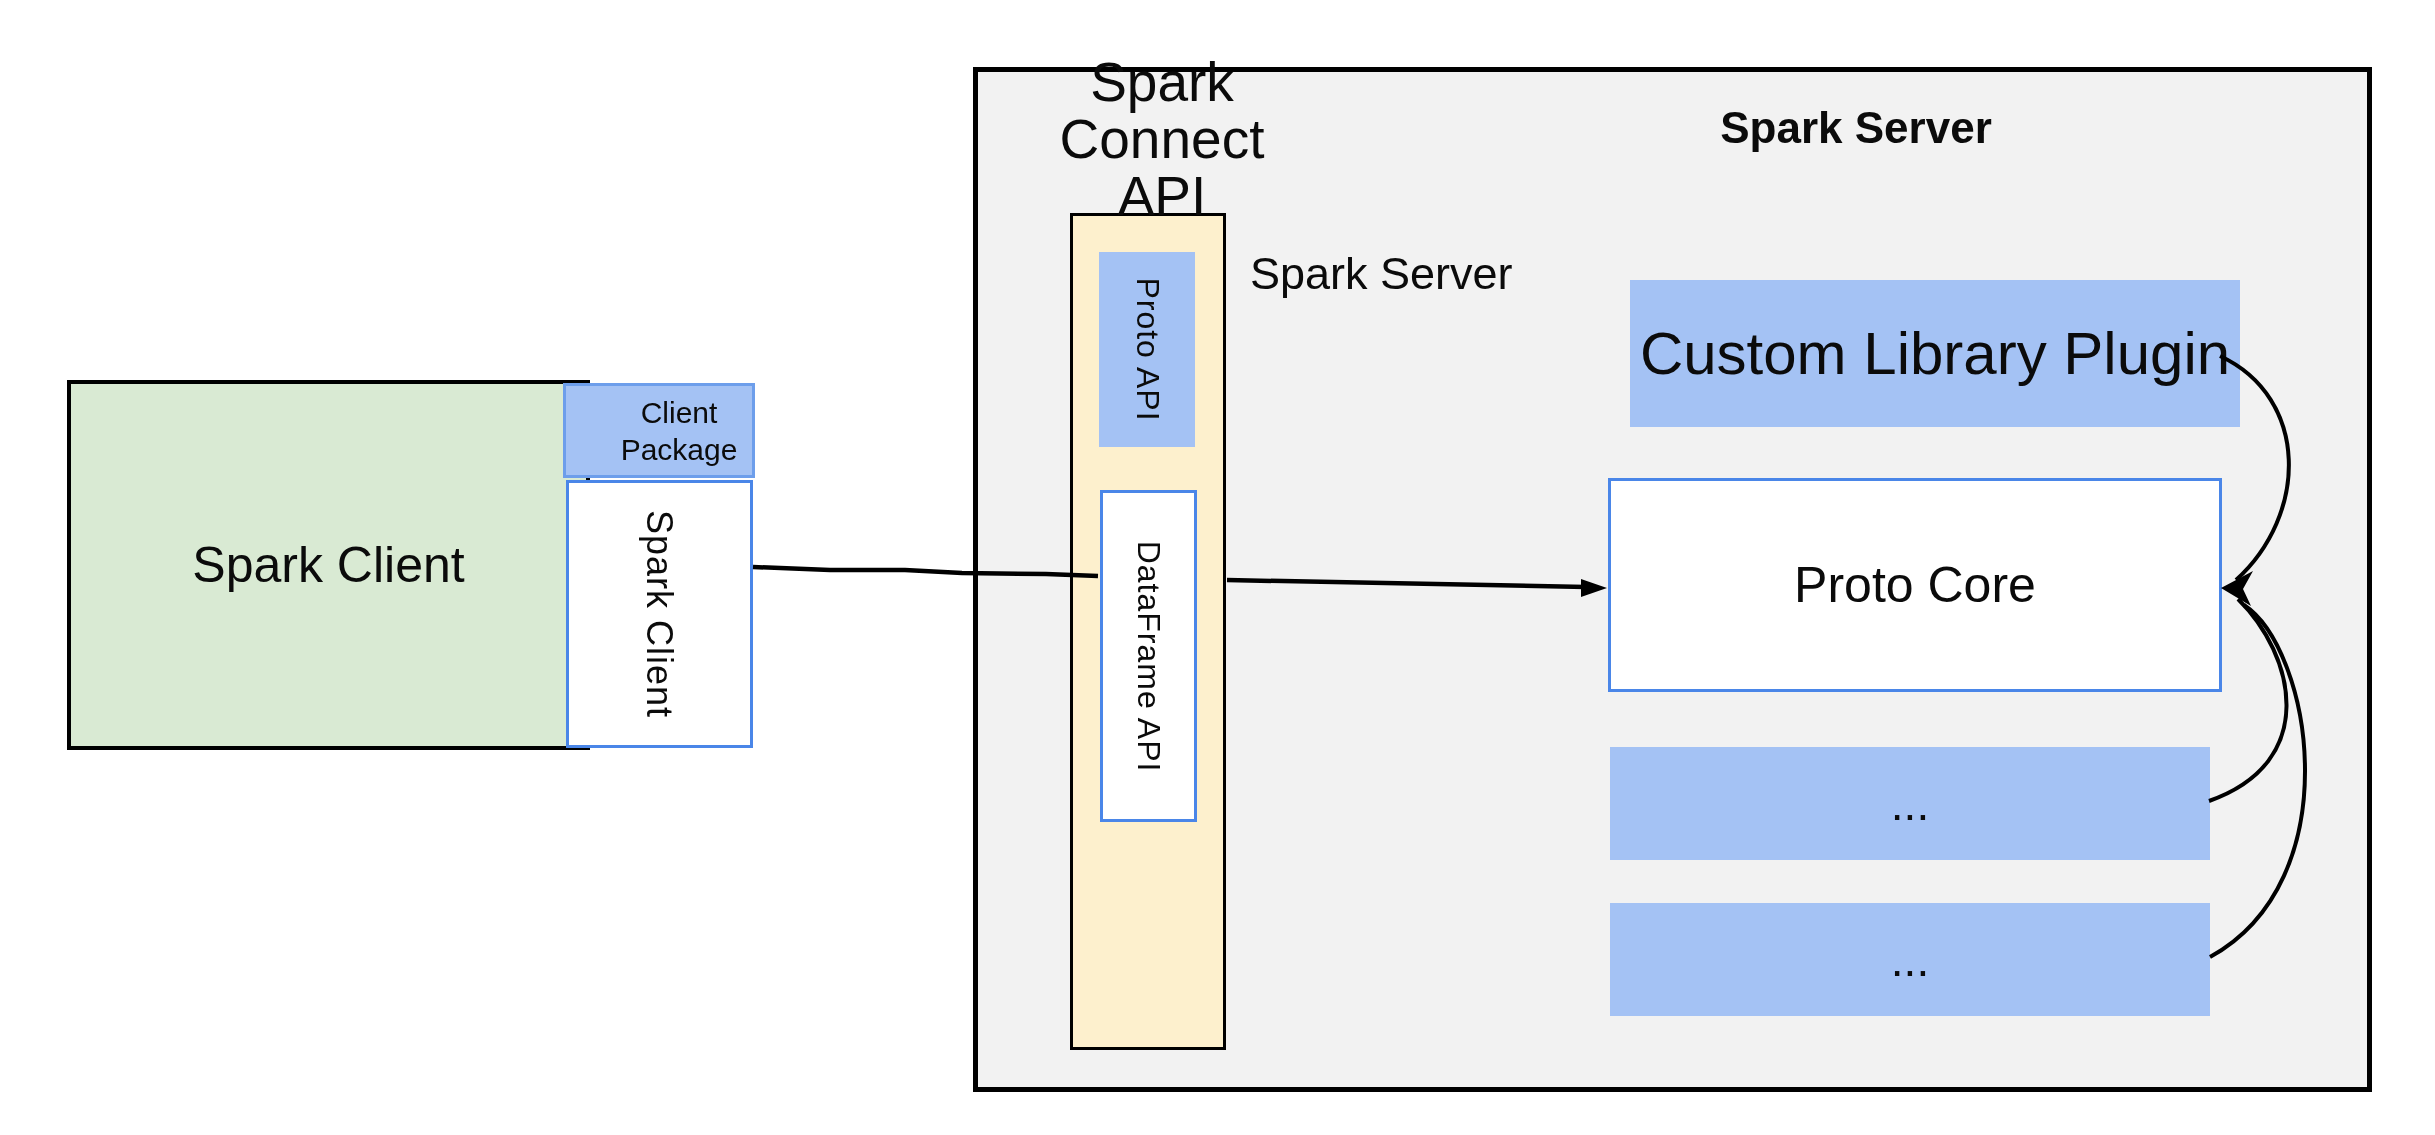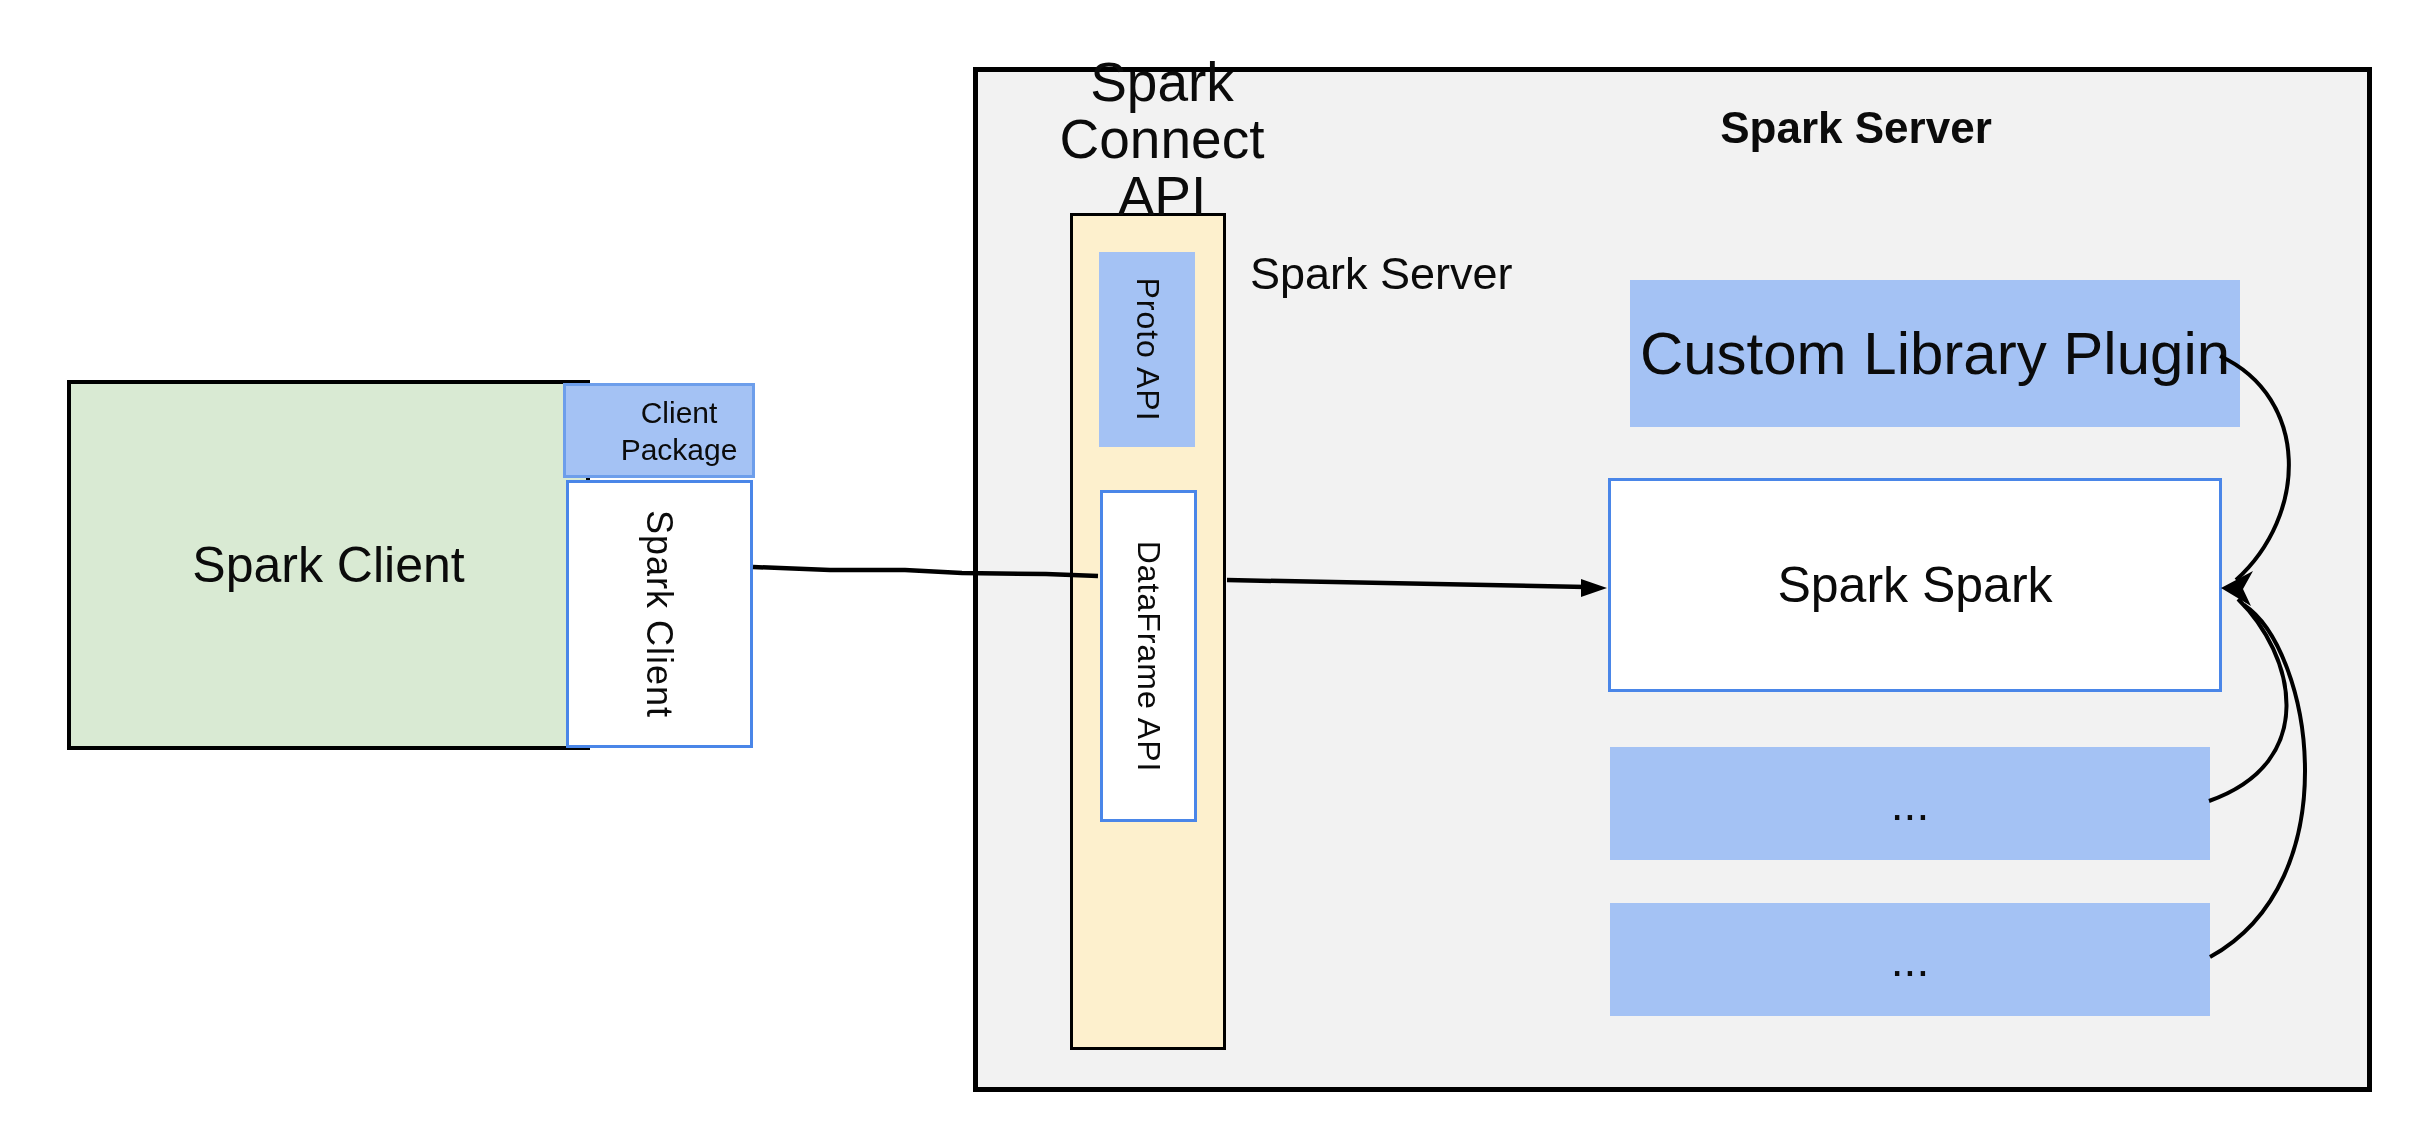--- a/index.html
+++ b/index.html
@@ -85,21 +85,21 @@
 
   <div class="server-library-label">
     <div>Spark Server</div>
   </div>
 
   <div class="box plugin-box">
     <span>Custom Library Plugin</span>
   </div>
 
   <div class="box core-box">
-    <span>Spark Spark</span>
+    <span>Proto Core</span>
   </div>
 
   <div class="box slot-box slot-1">
     <span>...</span>
   </div>
 
   <div class="box slot-box slot-2">
     <span>...</span>
   </div>
 

